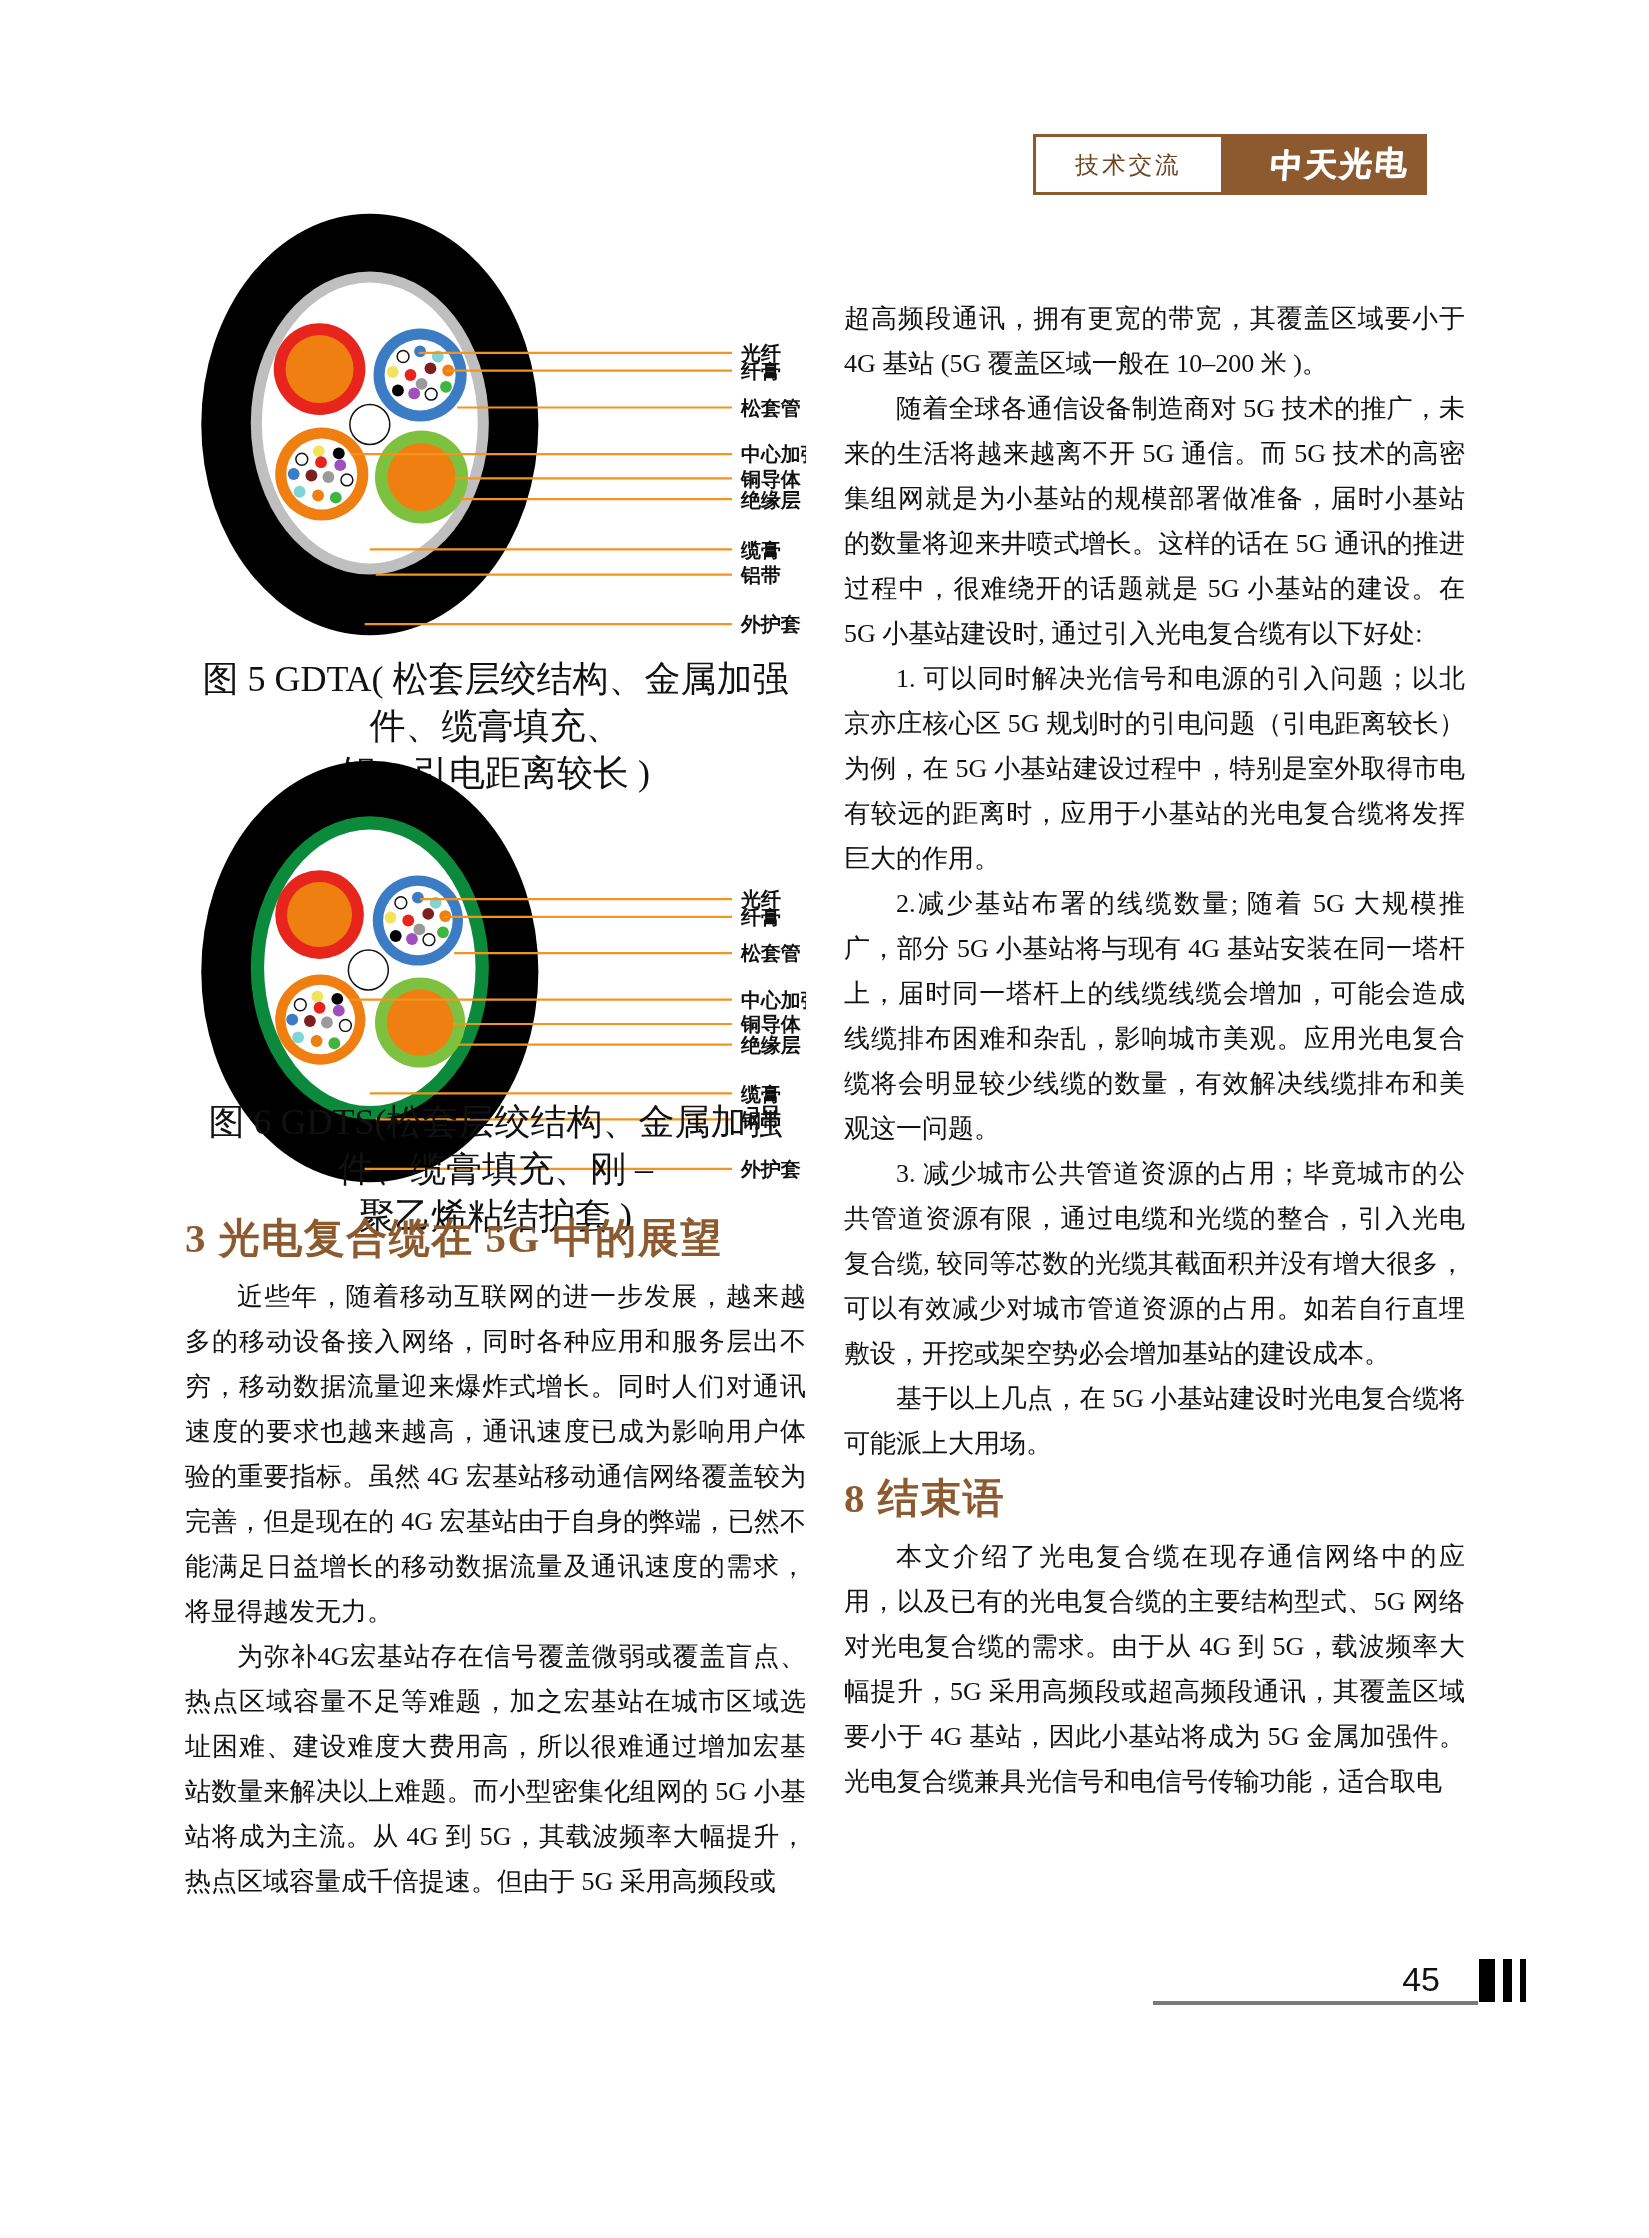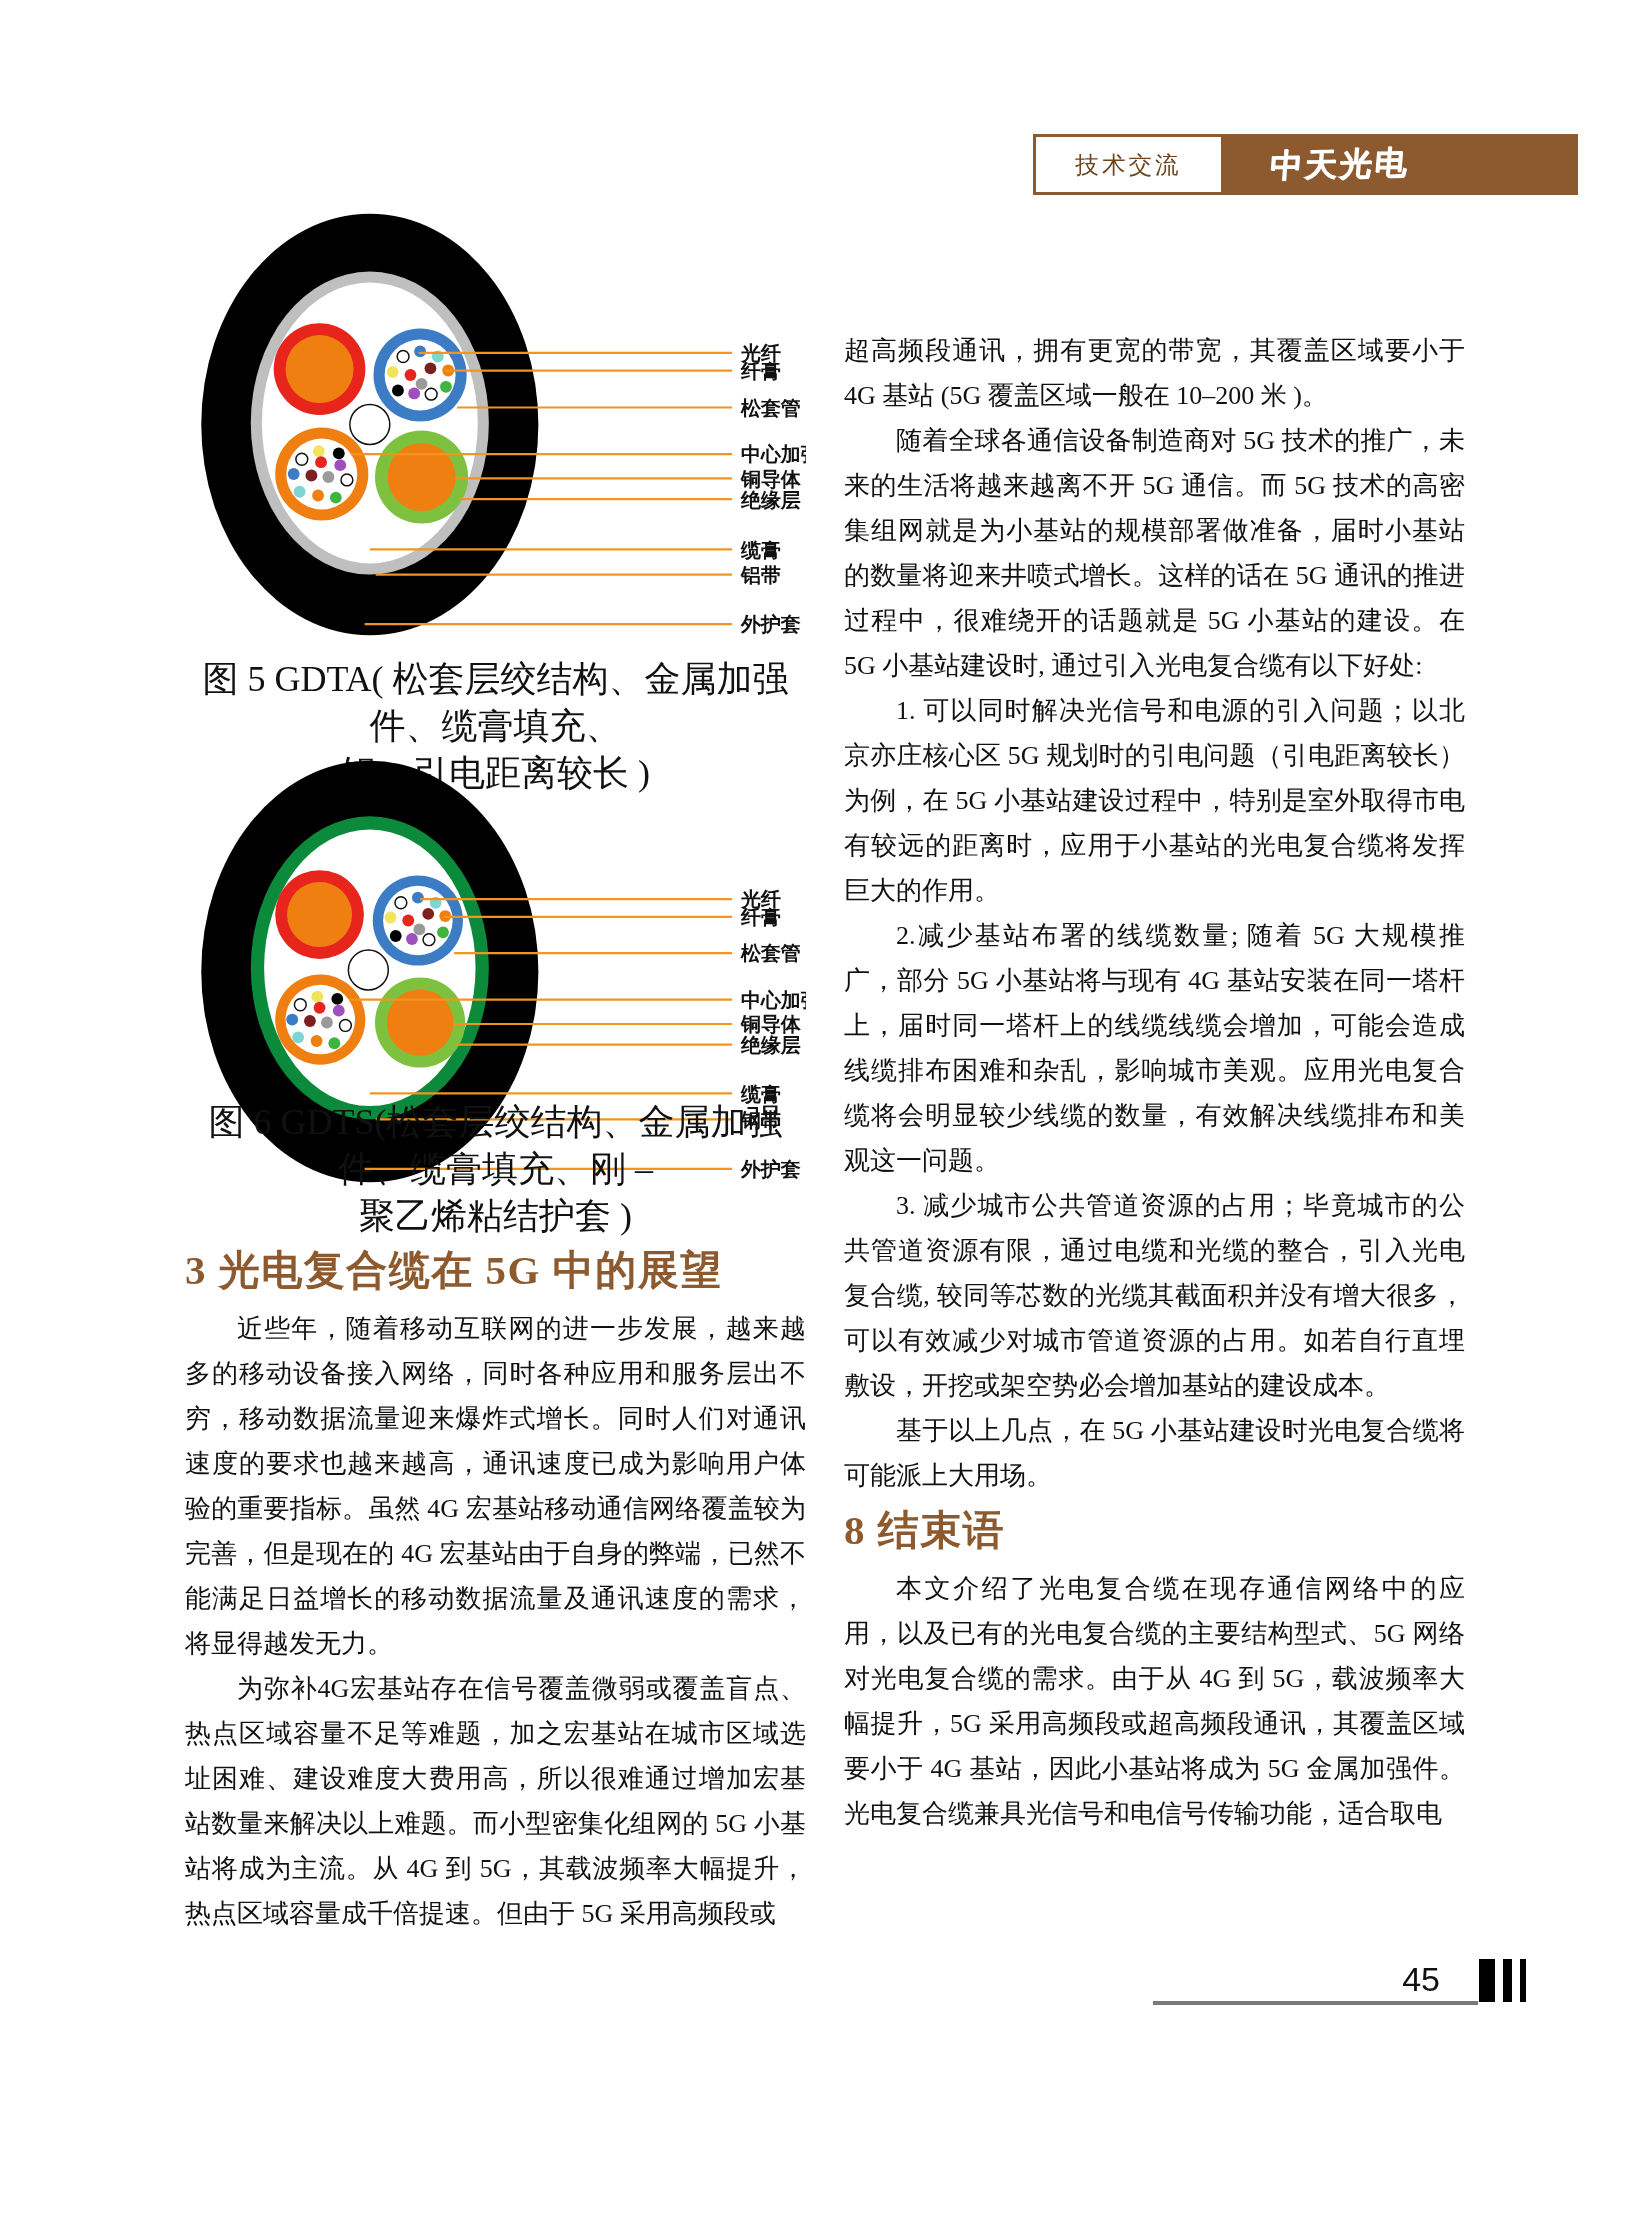--- a/index.html
+++ b/index.html
@@ -8,21 +8,21 @@
     background:#ffffff;
     font-family:"Liberation Serif","DejaVu Serif",serif;
     position:relative;
     overflow:hidden;
   }
   .page{position:absolute;inset:0;}
 
   
   .header{
     position:absolute;left:1033px;top:134px;
-    width:545px;height:61px;
+    width:394px;height:61px;
     display:flex;align-items:stretch;
   }
   .header-tab{
     width:191px;
     background:#ffffff;
     border:3px solid #8C5A2E;
     box-sizing:border-box;
     display:flex;align-items:center;justify-content:center;
     color:#6d4621;
     font-size:23.6px;
@@ -48,21 +48,20 @@
 
   
   .col{
     position:absolute;
     width:621px;
     font-size:26px;
     line-height:45px;
     color:#111111;
     text-align:justify;
     text-justify:inter-ideograph;
-    margin-top:32px;
   }
   .col-left{left:185px;top:1212px;}
   .col-right{left:844px;top:296px;}
 
   .col p{margin:0;text-indent:2em;}
   .col p.noindent{text-indent:0;}
 
   .sec-head{
     color:#8C5A2E;
     font-size:41px;

